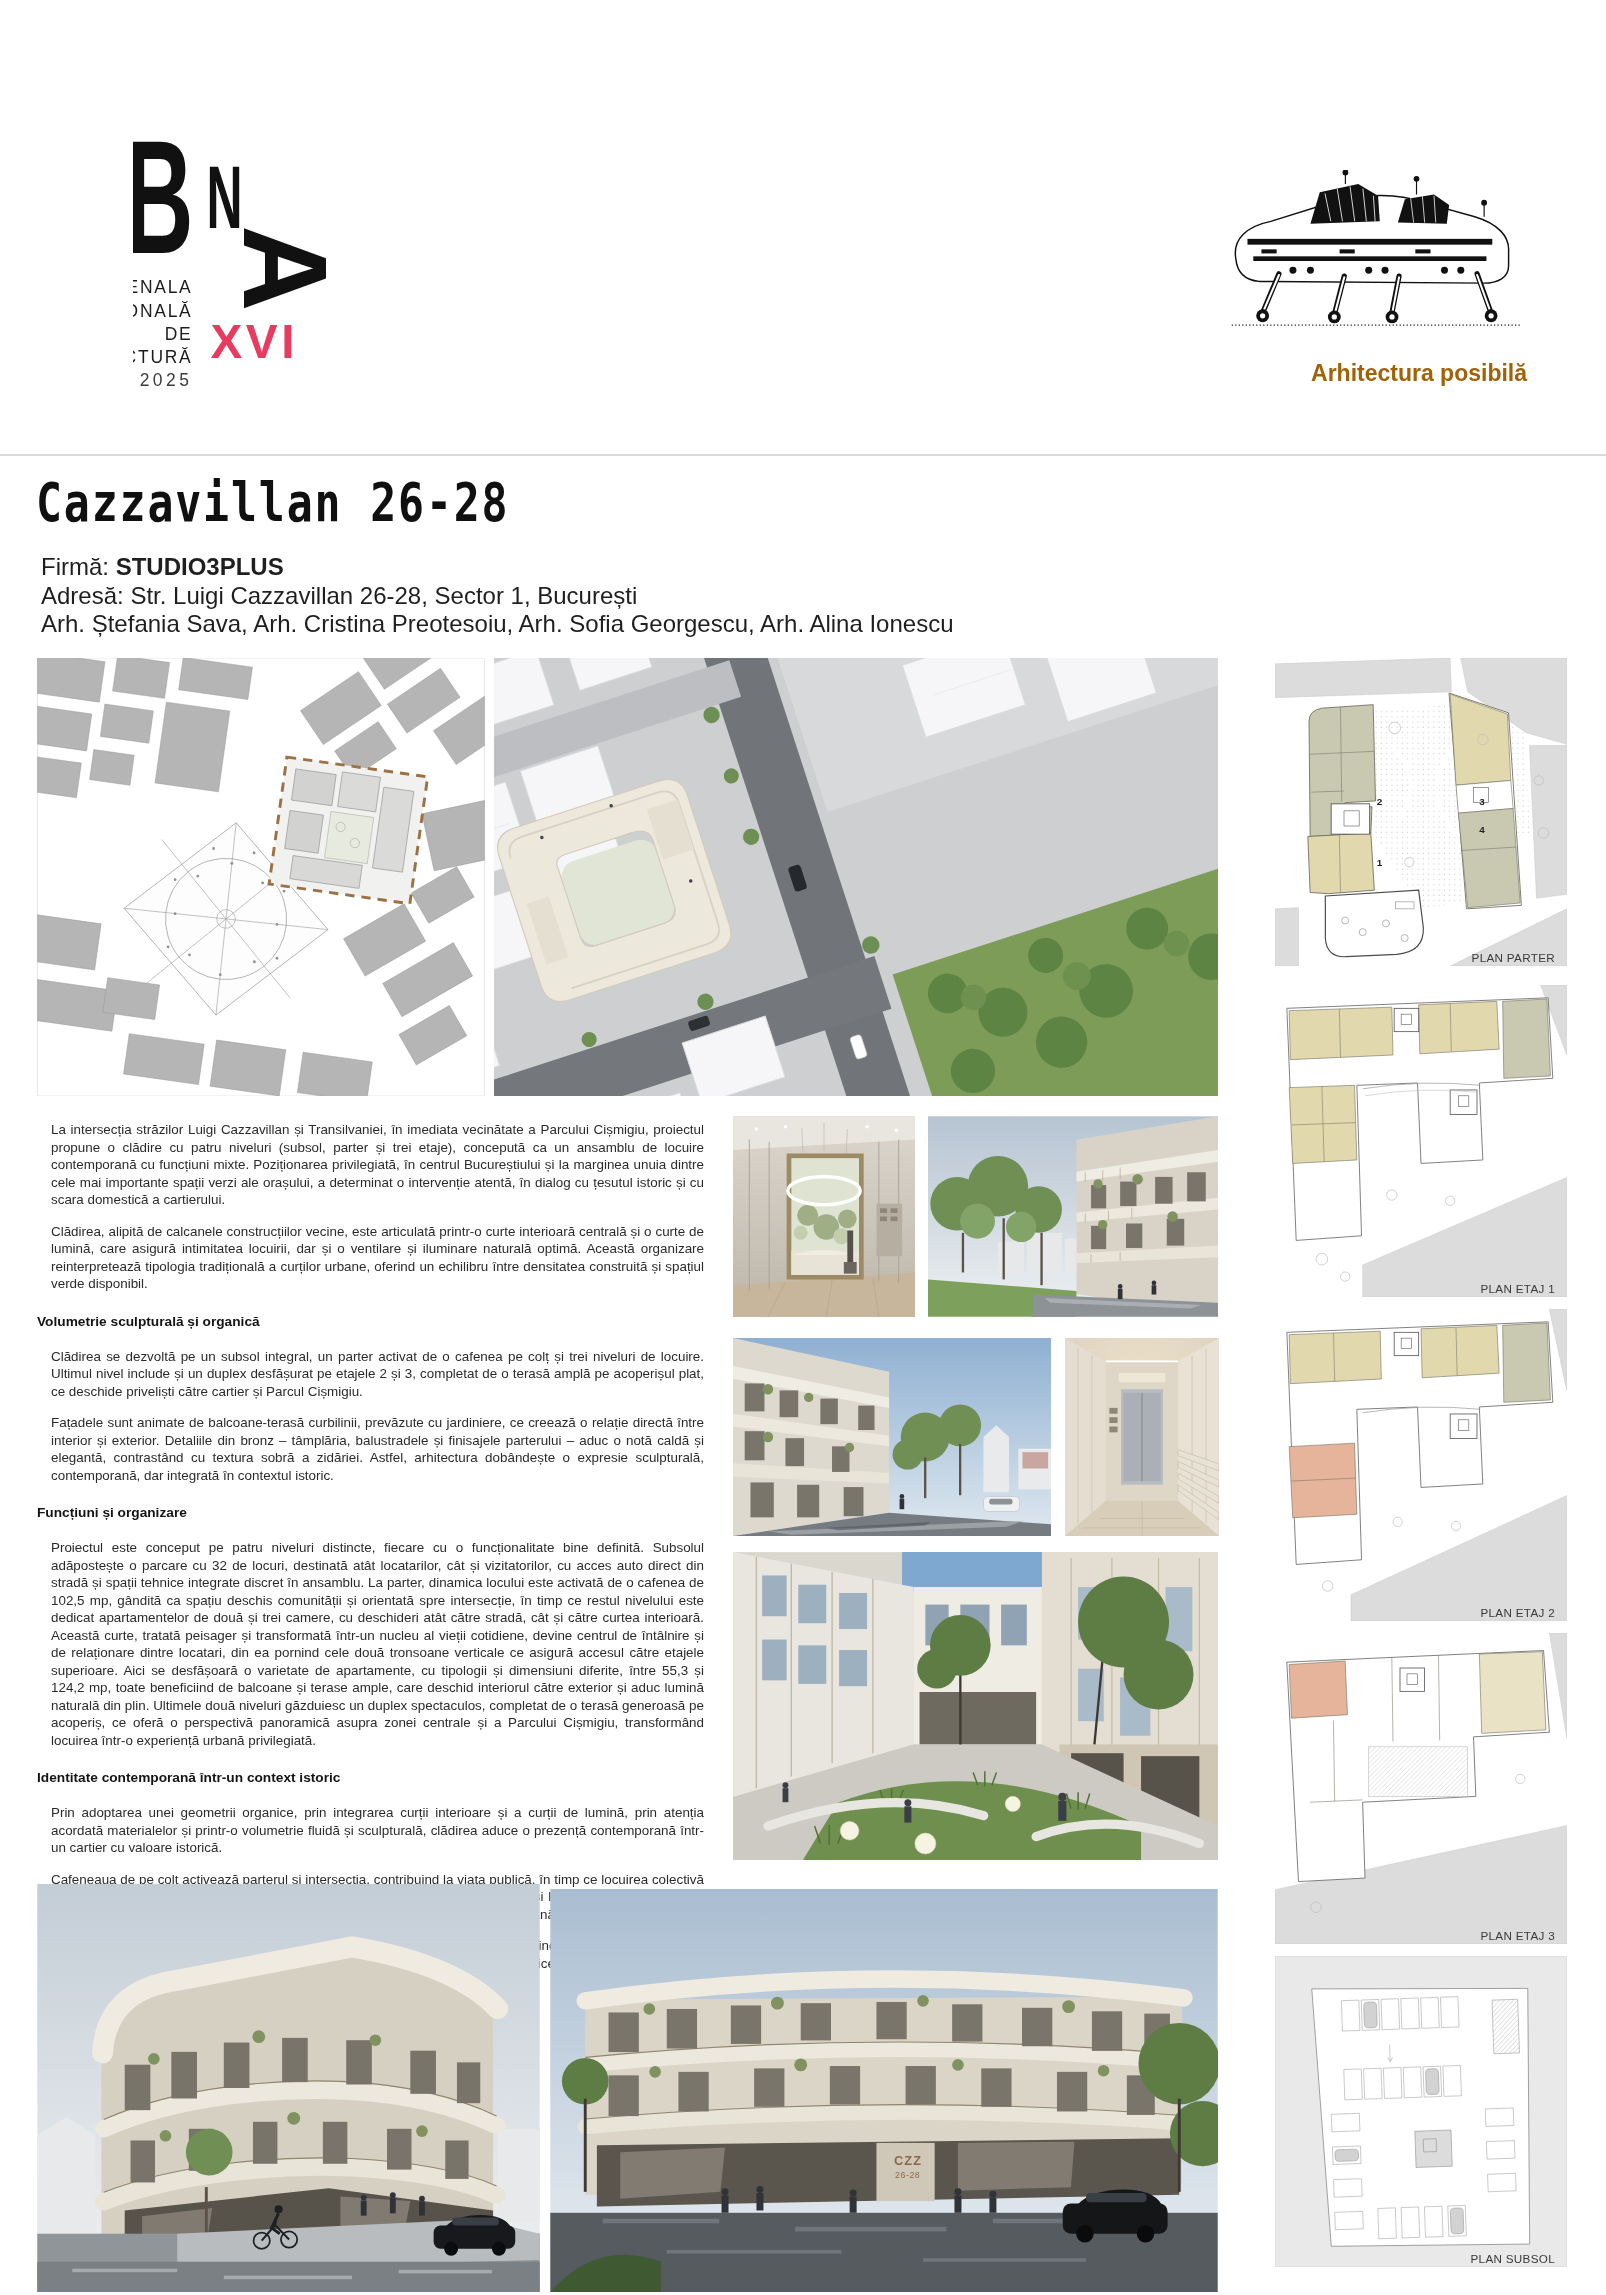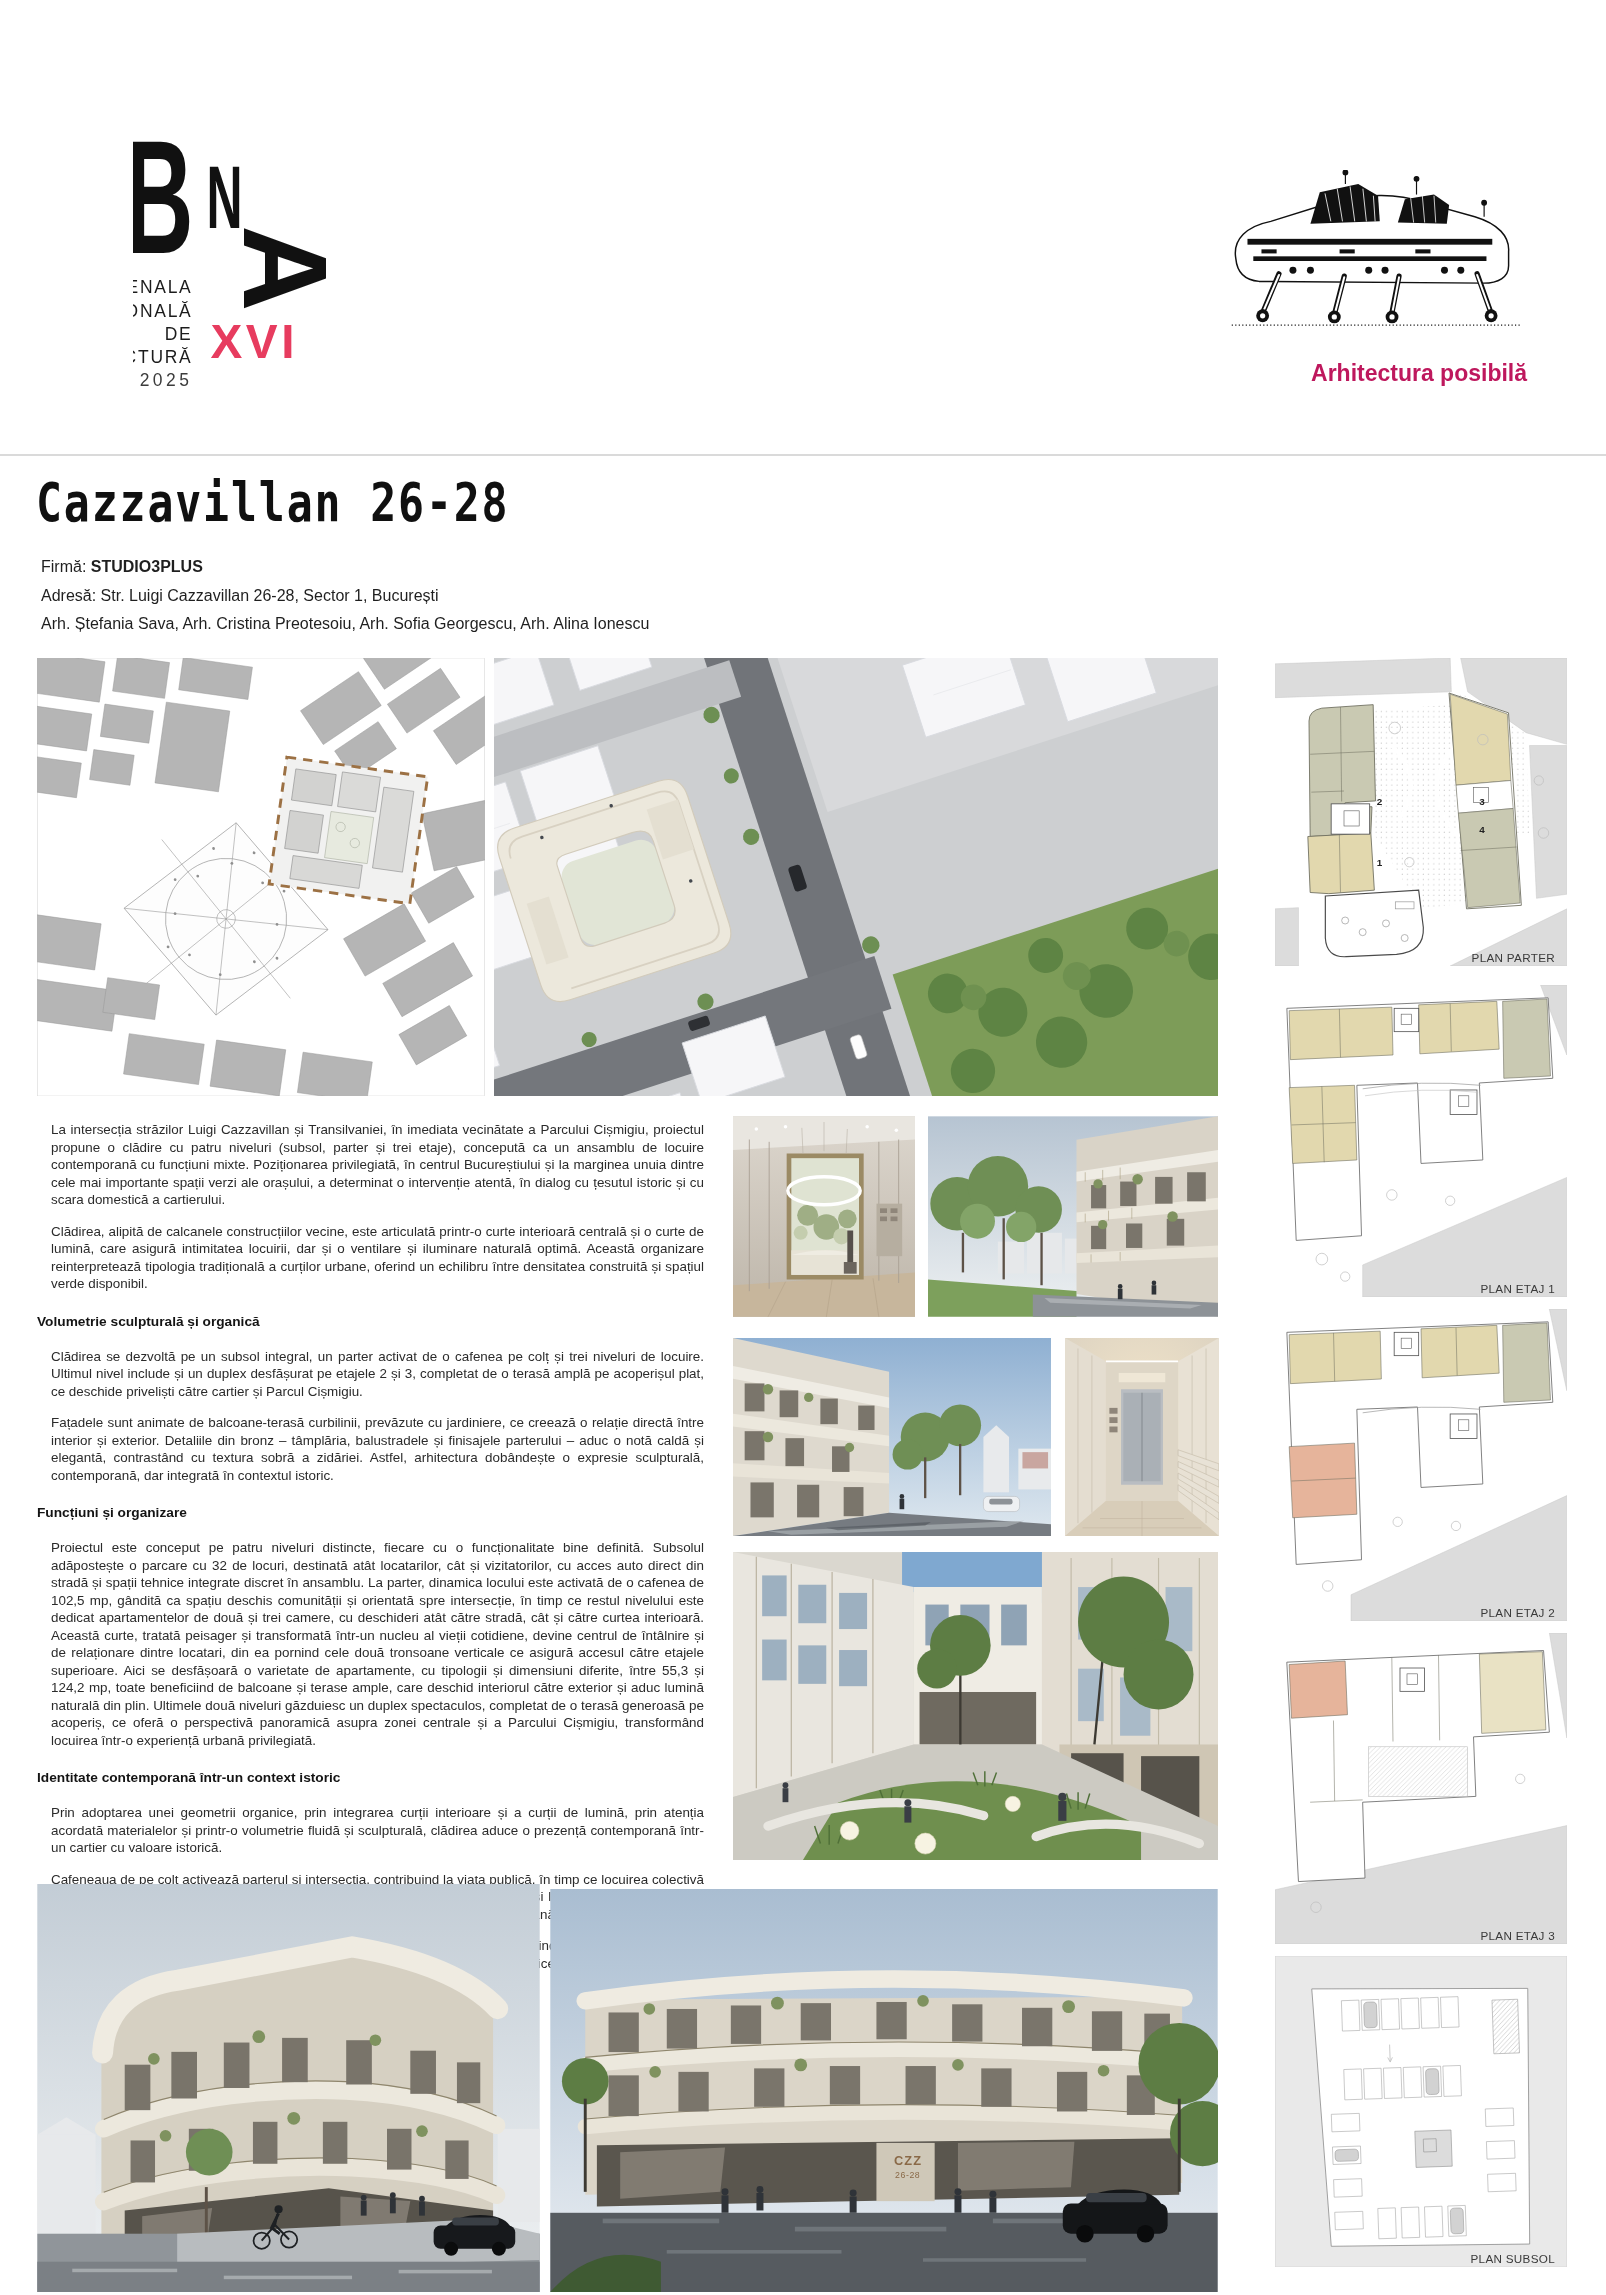--- a/index.html
+++ b/index.html
@@ -4,22 +4,22 @@
 <style>
   html,body{margin:0;padding:0;background:#ffffff;}
   .page{position:relative;width:1607px;height:2295px;background:#fff;overflow:hidden;
         font-family:"Liberation Sans",sans-serif;color:#2d2d2d;}
   .abs{position:absolute;}
   figure{margin:0;}
   svg{display:block;}
   .divider{left:0;top:454px;width:1607px;height:2.3px;background:#dadada;}
   .title{left:36px;top:471px;font-family:"DejaVu Sans Mono",monospace;font-weight:bold;
          font-size:54px;color:#101010;letter-spacing:2.3px;transform:scaleX(0.80);transform-origin:left top;white-space:nowrap;}
-  .tagline{left:1224px;top:360px;width:303px;text-align:right;font-size:23px;font-weight:bold;color:#be185d;}
-  .info{left:41px;top:553px;font-size:16px;line-height:28.6px;color:#1f1f1f;}
+  .tagline{left:1224px;top:360px;width:303px;text-align:right;font-size:23px;font-weight:bold;color:#a16207;}
+  .info{left:41px;top:553px;font-size:24px;line-height:28.6px;color:#1f1f1f;}
   .info b{font-weight:bold;}
   .bodycol{left:37px;top:1107px;width:681px;font-size:13.4px;line-height:17.5px;text-align:justify;color:#2b2b2b;}
   .bodycol p{margin:14px;}
   .bodycol h3{font-size:13.7px;line-height:17.5px;margin:20px 0 17.5px 0;color:#141414;}
   .plan-panel{width:292px;background:#fff;}
   .plan-cap{position:absolute;right:12px;bottom:2.3px;font-size:11.7px;letter-spacing:0.3px;color:#3a3a3a;background:transparent;}
   .logo-wrap{left:133px;top:135px;}
   .machine-wrap{left:1223px;top:170px;}
 </style>
 </head>

